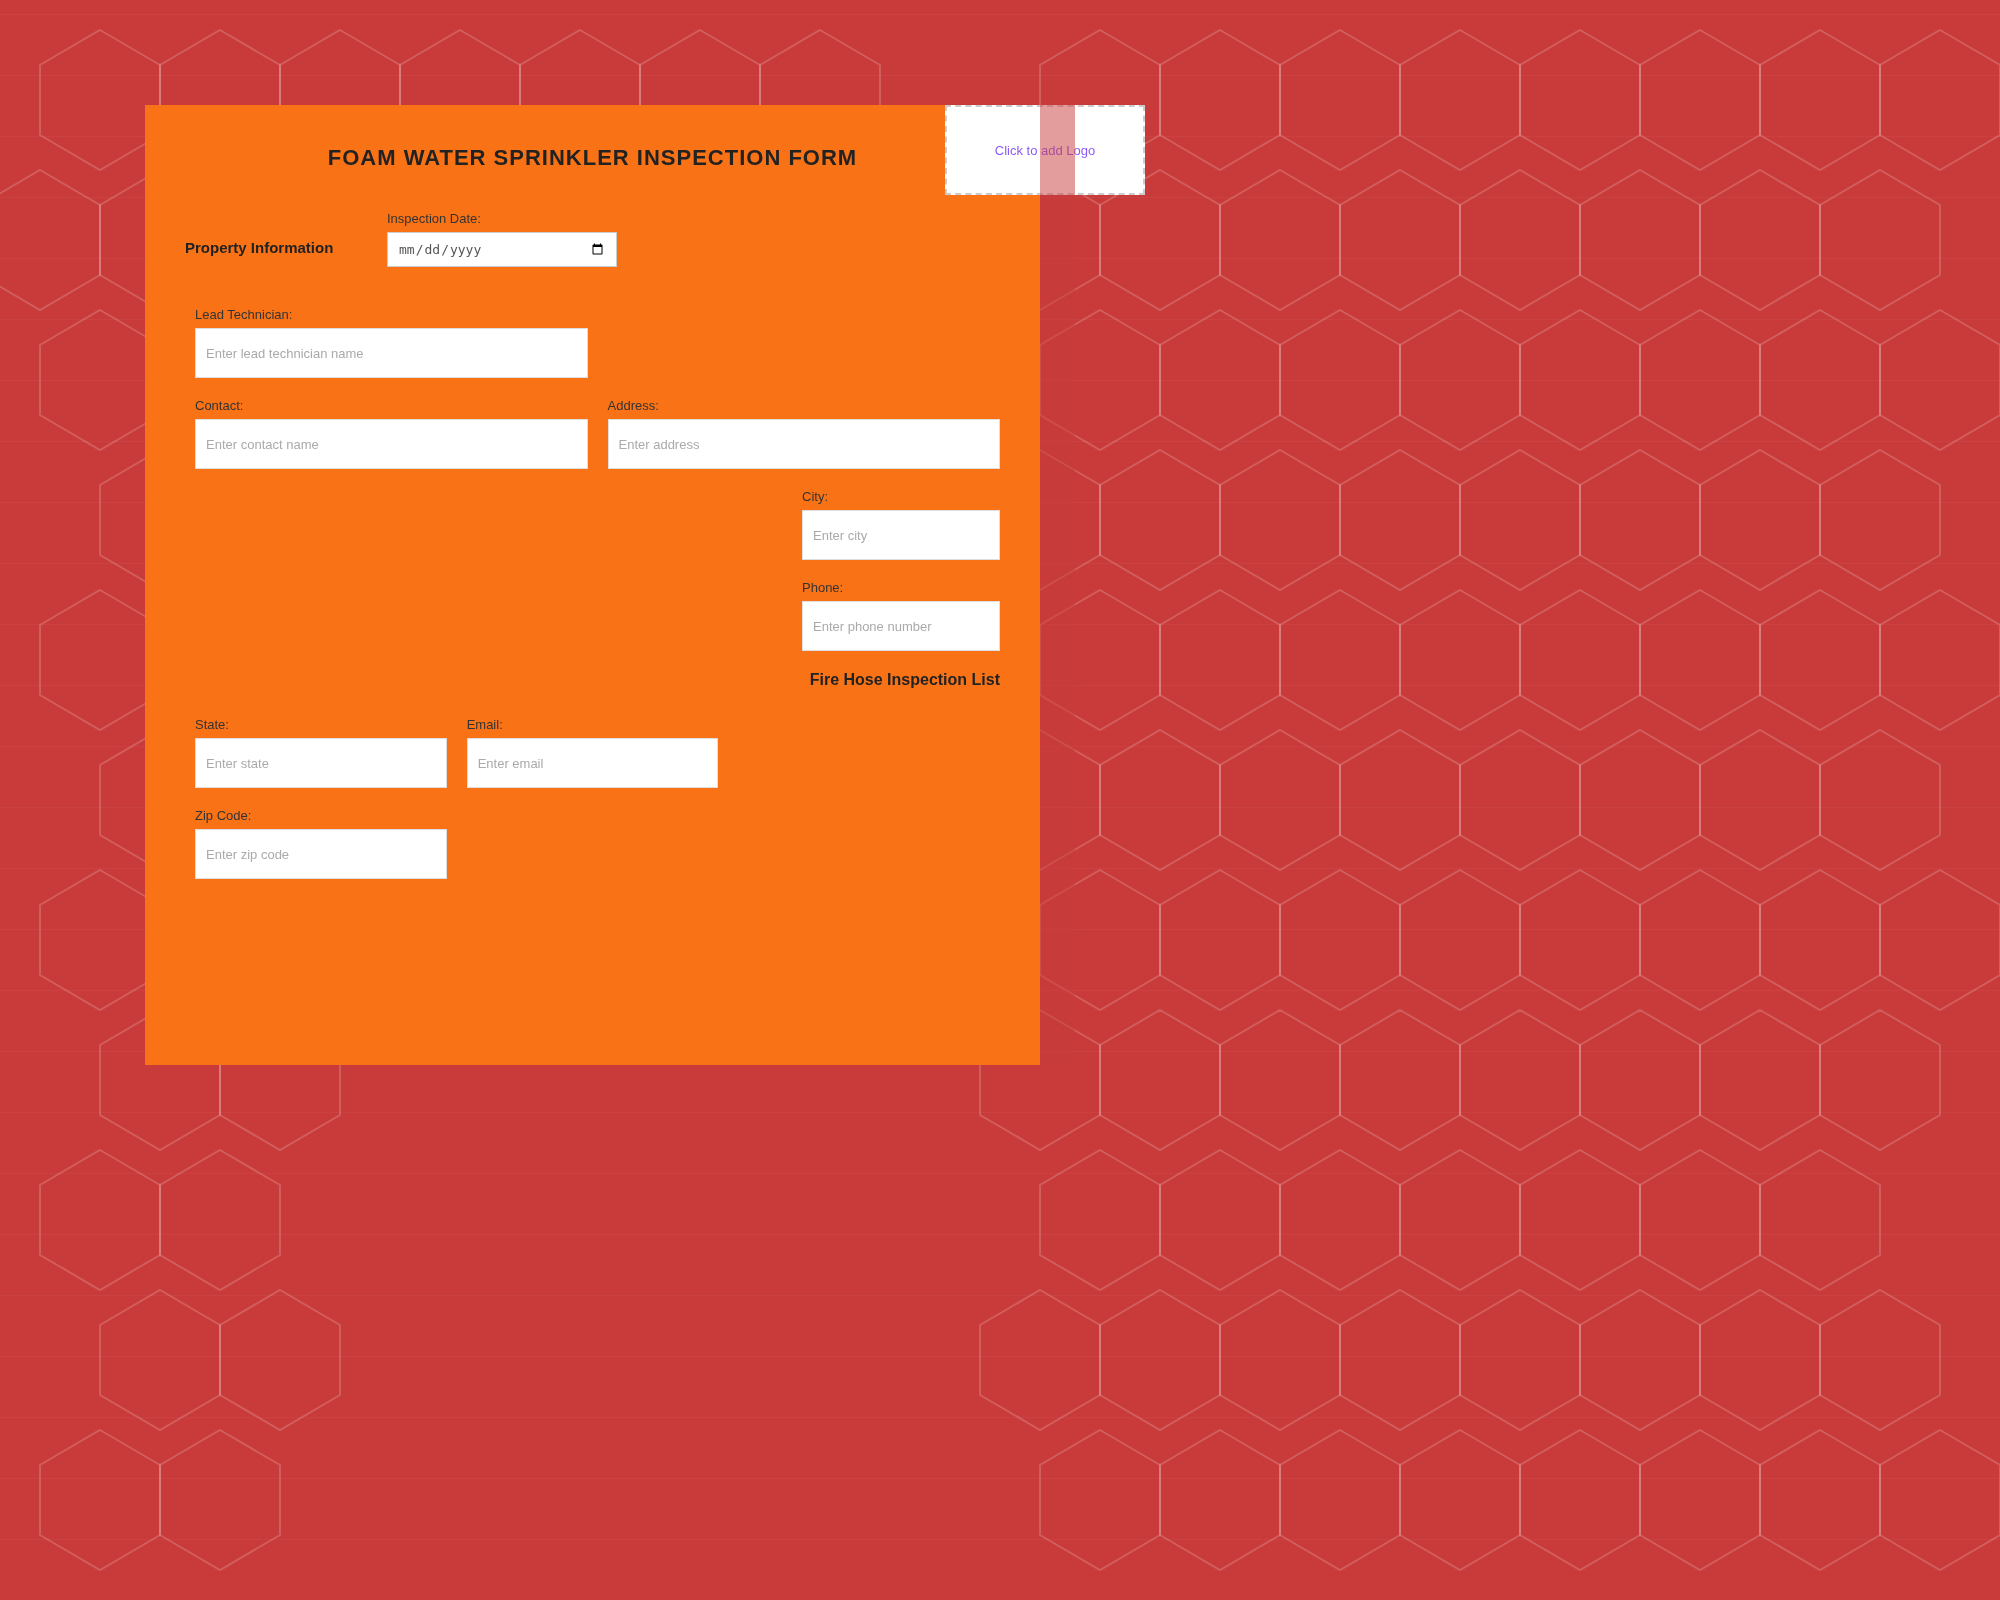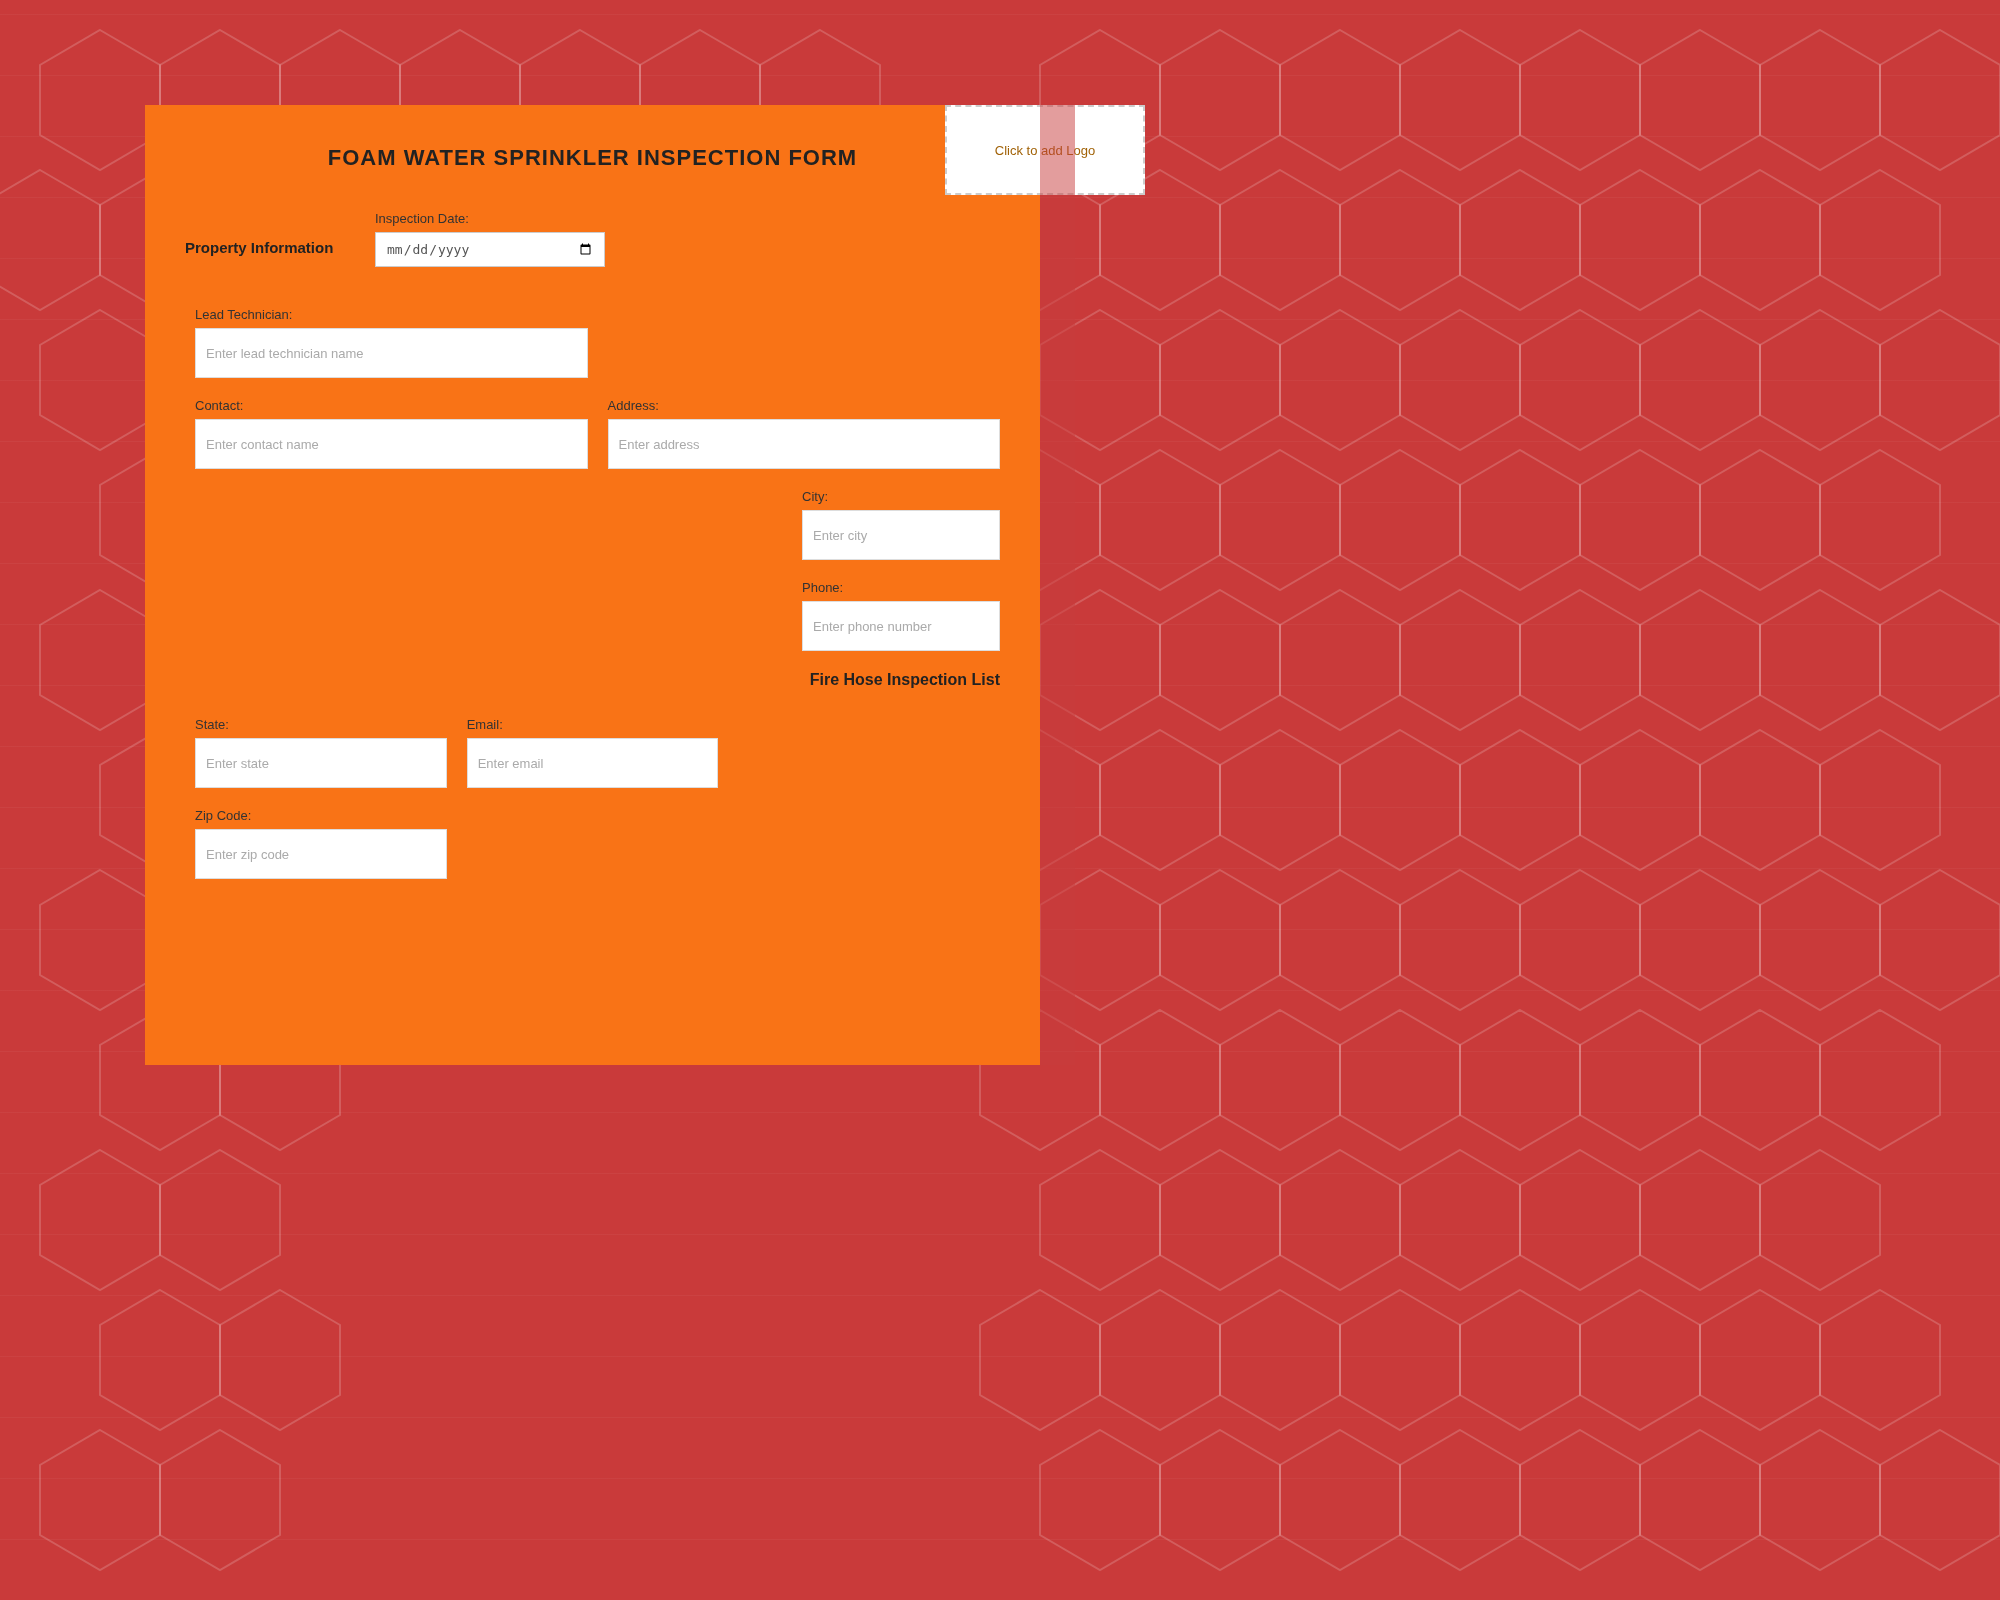--- a/index.html
+++ b/index.html
@@ -41,21 +41,21 @@
       border: 2px dashed #ccc;
       background: #fff;
       display: flex;
       align-items: center;
       justify-content: center;
       cursor: pointer;
     }
 
     .logo-box-text {
       font-size: 13px;
-      color: #a16207;
+      color: #8b5cf6;
       text-align: right;
     }
 
     
     .side-panel {
       position: absolute;
       top: 105px;
       left: 1040px;
       width: 35px;
       height: 960px;
@@ -87,20 +87,21 @@
       padding-top: 28px;
       min-width: 160px;
     }
 
     .section-content {
       flex: 1;
     }
 
     .inspection-date-group {
       margin-bottom: 20px;
+      margin-left: 12px;
     }
 
     .field-label {
       font-size: 13px;
       color: #333;
       margin-bottom: 6px;
       display: block;
     }
 
     .date-input {

